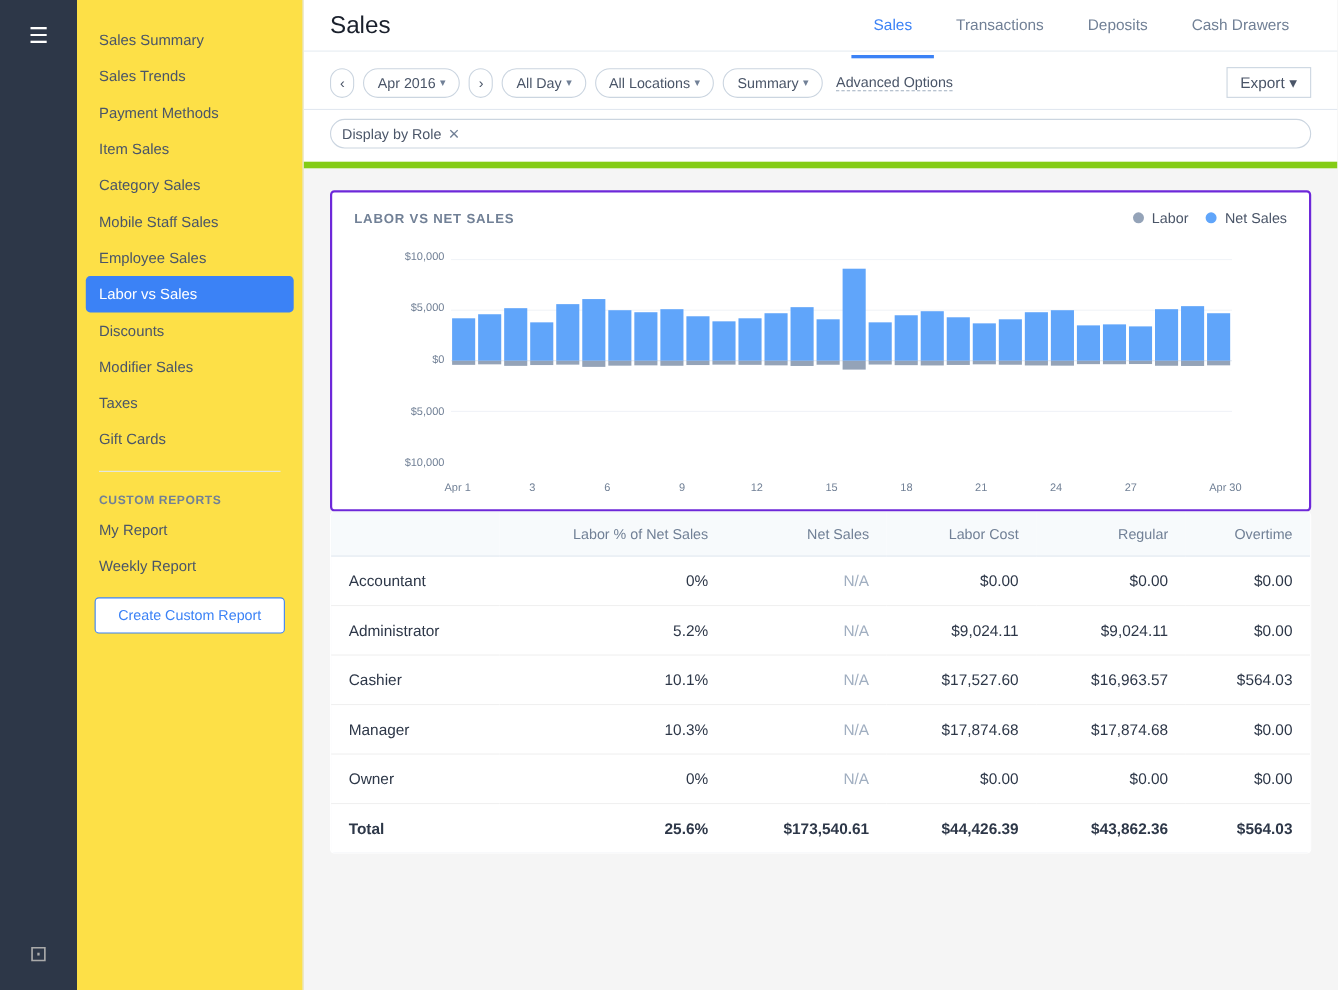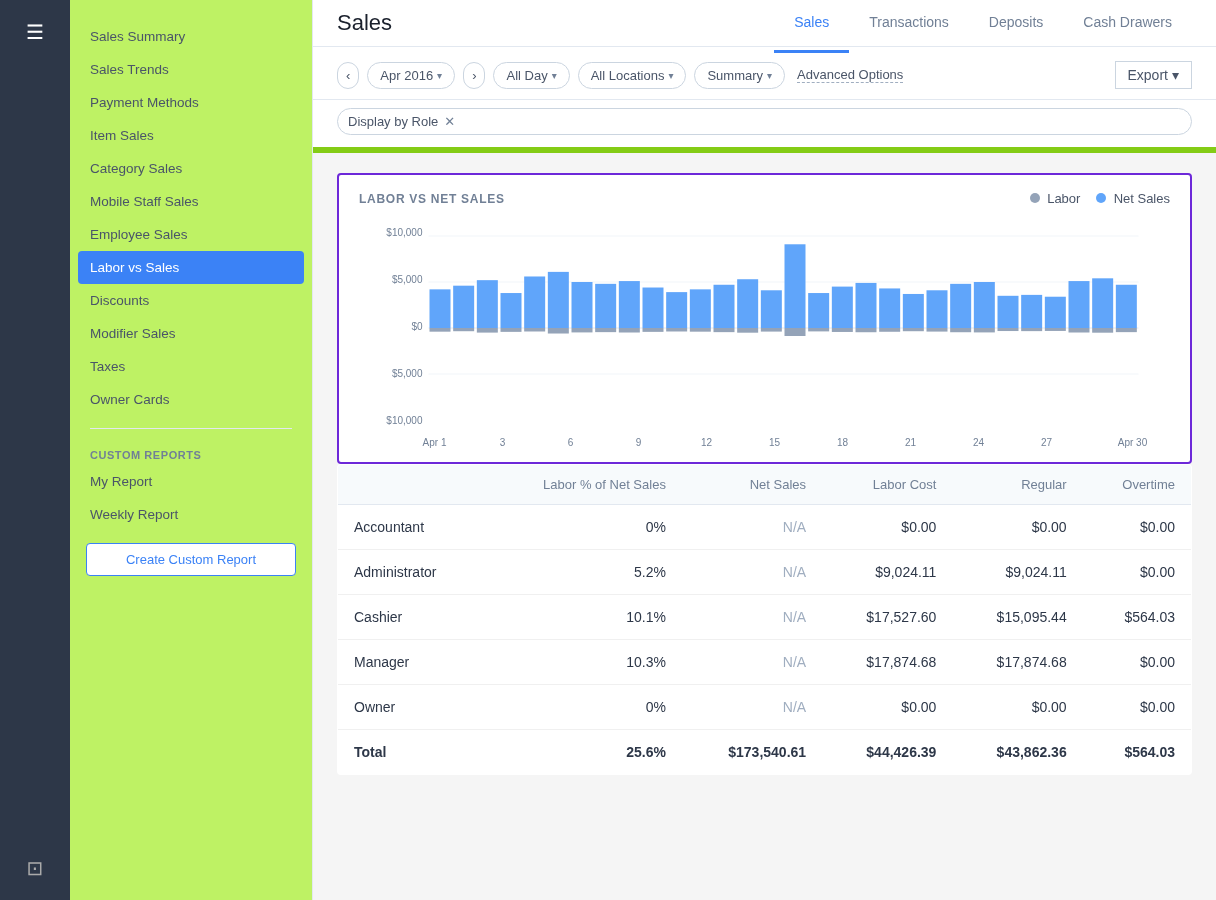--- a/index.html
+++ b/index.html
@@ -13,22 +13,22 @@
       flex-direction: column;
       align-items: center;
       padding-top: 20px;
       flex-shrink: 0;
     }
     #sidebar .hamburger { color: #fff; font-size: 20px; cursor: pointer; margin-bottom: 20px; }
     #sidebar .bottom-icon { margin-top: auto; margin-bottom: 20px; color: #aaa; }
 
     
     #leftnav {
-      width: 243px;
-      background: #bef264;
+      width: 206px;
+      background: #fde047;
       border-right: 1px solid #e2e8f0;
       padding: 20px 0;
       overflow-y: auto;
       flex-shrink: 0;
     }
     .nav-item {
       padding: 9px 20px;
       font-size: 13.5px;
       color: #4a5568;
       cursor: pointer;
@@ -223,21 +223,21 @@
       <div class="nav-item">Sales Trends</div>
       <div class="nav-item">Payment Methods</div>
       <div class="nav-item">Item Sales</div>
       <div class="nav-item">Category Sales</div>
       <div class="nav-item">Mobile Staff Sales</div>
       <div class="nav-item">Employee Sales</div>
       <div class="nav-item active">Labor vs Sales</div>
       <div class="nav-item">Discounts</div>
       <div class="nav-item">Modifier Sales</div>
       <div class="nav-item">Taxes</div>
-      <div class="nav-item">Owner Cards</div>
+      <div class="nav-item">Gift Cards</div>
     </div>
 
   <div class="nav-divider"></div>
 
   <div class="nav-section-title">CUSTOM REPORTS</div>
   <div id="custom-reports-container">
       <div class="nav-item">My Report</div>
       <div class="nav-item">Weekly Report</div>
     </div>
 
@@ -423,21 +423,21 @@
     <td class="na">N/A</td>
     <td>$9,024.11</td>
     <td>$9,024.11</td>
     <td>$0.00</td>
   </tr>
           <tr>
     <td>Cashier</td>
     <td>10.1%</td>
     <td class="na">N/A</td>
     <td>$17,527.60</td>
-    <td>$15,095.44</td>
+    <td>$16,963.57</td>
     <td>$564.03</td>
   </tr>
           <tr>
     <td>Manager</td>
     <td>10.3%</td>
     <td class="na">N/A</td>
     <td>$17,874.68</td>
     <td>$17,874.68</td>
     <td>$0.00</td>
   </tr>

